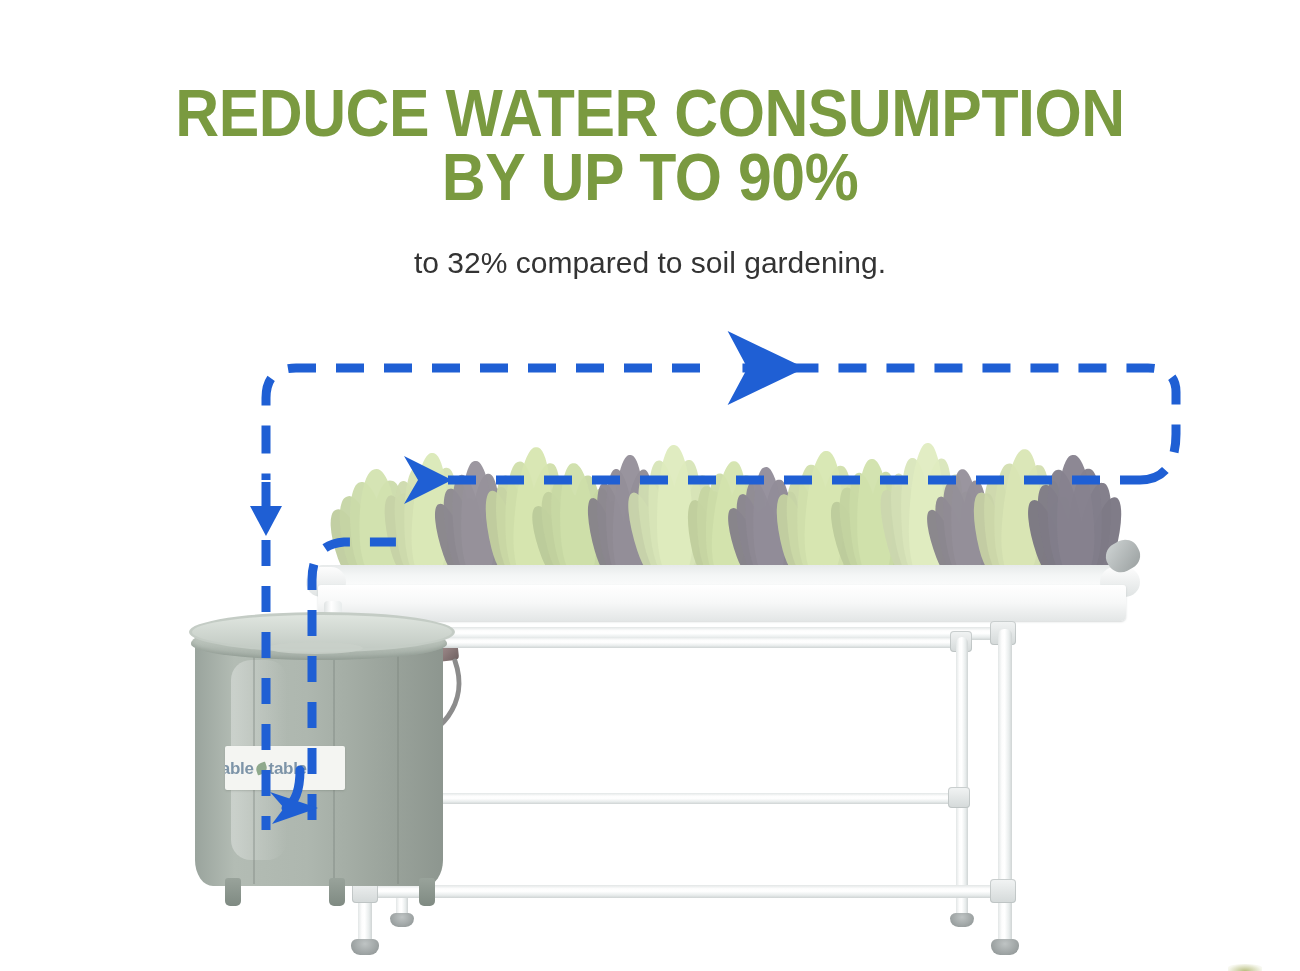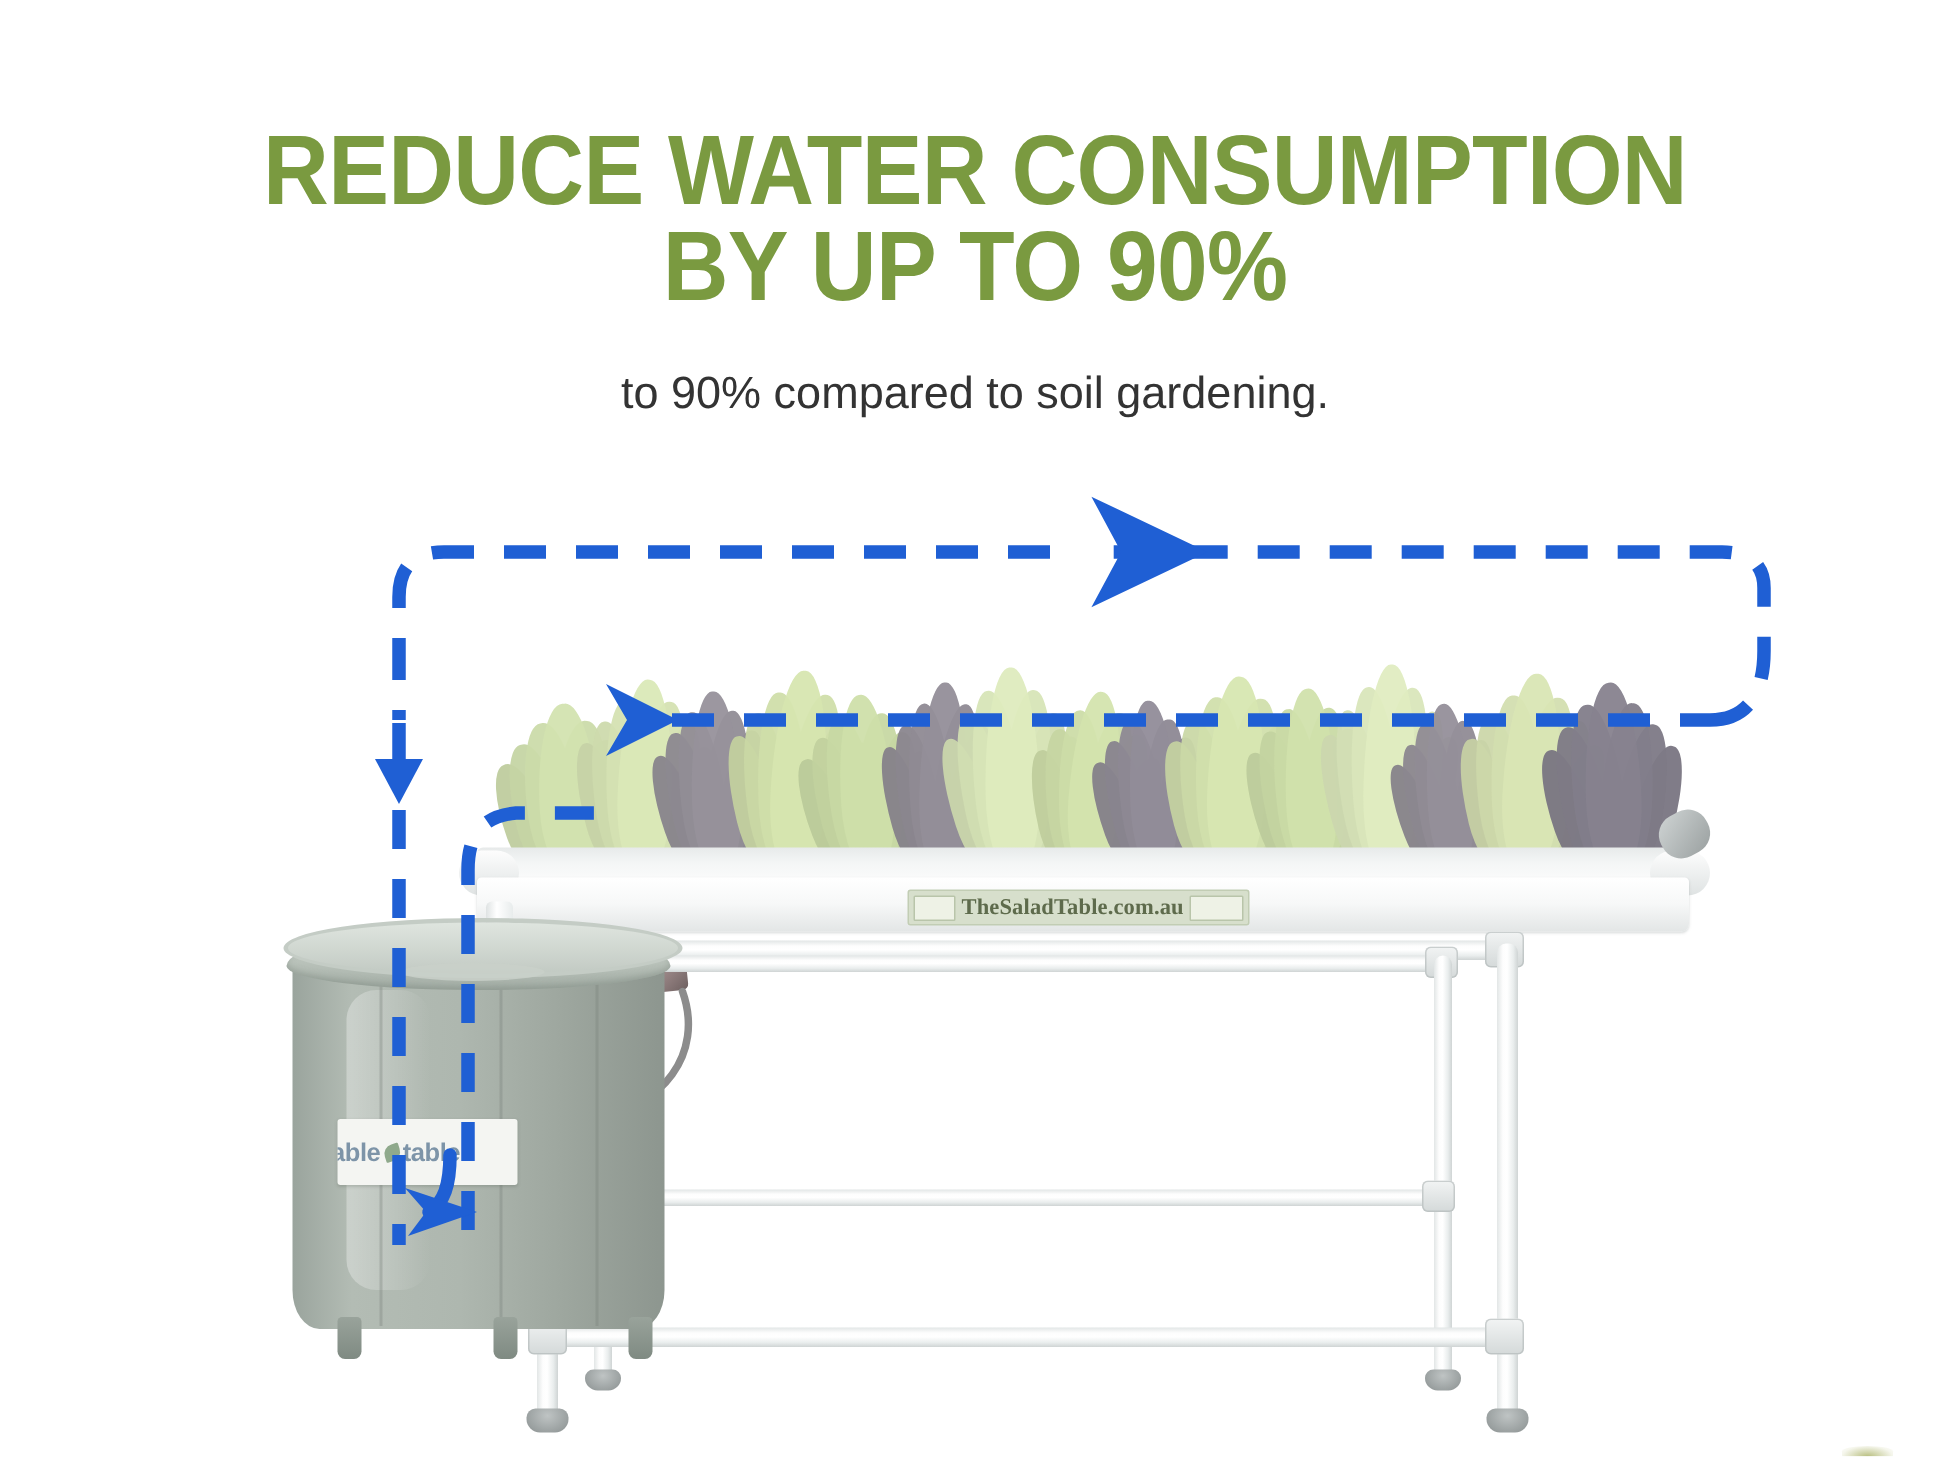--- a/index.html
+++ b/index.html
@@ -337,21 +337,21 @@
 <body>
 
 <div id="page">
 
   <h1 id="headline">
     <span class="hl-line">REDUCE WATER CONSUMPTION</span>
     <span class="hl-line">BY UP TO 90%</span>
   </h1>
 
   <p id="bodycopy">
-    <span class="bc-line">to 90% compared to soil gardening.</span>
+    <span class="bc-line">to 32% compared to soil gardening.</span>
   </p>
 
   <div id="diagram">
 
     <div id="salad-table">
 
       <div class="plant-row" id="plant-row">
           <div class="plant" style="left: 8px; width: 78px; height: 112px; transform: rotate(-3deg);">
             <div class="leafset">
               <div class="leaf" style="width: 29.64px; height: 75.04px; left: -6.24px; background: rgb(199, 214, 166); filter: brightness(0.96); transform: rotate(-17deg); z-index: 6;"></div>
@@ -545,25 +545,20 @@
           <div class="porthole" style="left: 658px;"></div>
           <div class="porthole" style="left: 722px;"></div>
         </div>
 
       <div class="tray-top"></div>
       <div class="tray-lip-left"></div>
       <div class="tray-lip-right"></div>
       <div class="tray-endcap-right"></div>
       <div class="tray-body"></div>
 
-      <div class="brand-strip">
-        <span class="brand-ico"></span>
-        <span class="brand-text">TheSaladTable.com.au</span>
-        <span class="brand-ico right"></span>
-      </div>
 
       <div class="plug"></div>
       <svg width="260" height="120" style="position:absolute;left:20px;top:228px;">
         <path d="M135 18 C 150 60, 120 96, 80 100 C 46 104, 22 84, 10 62" fill="none" stroke="#8c8c8c" stroke-width="5" stroke-linecap="round"></path>
       </svg>
 
       <div class="frame-pipe horiz" style="left:62px;  top:212px; width:640px; height:13px;"></div>
       <div class="frame-pipe horiz" style="left:98px;  top:222px; width:560px; height:11px;"></div>
 
       <div class="joint" style="left:52px;  top:206px; width:26px; height:24px;"></div>

